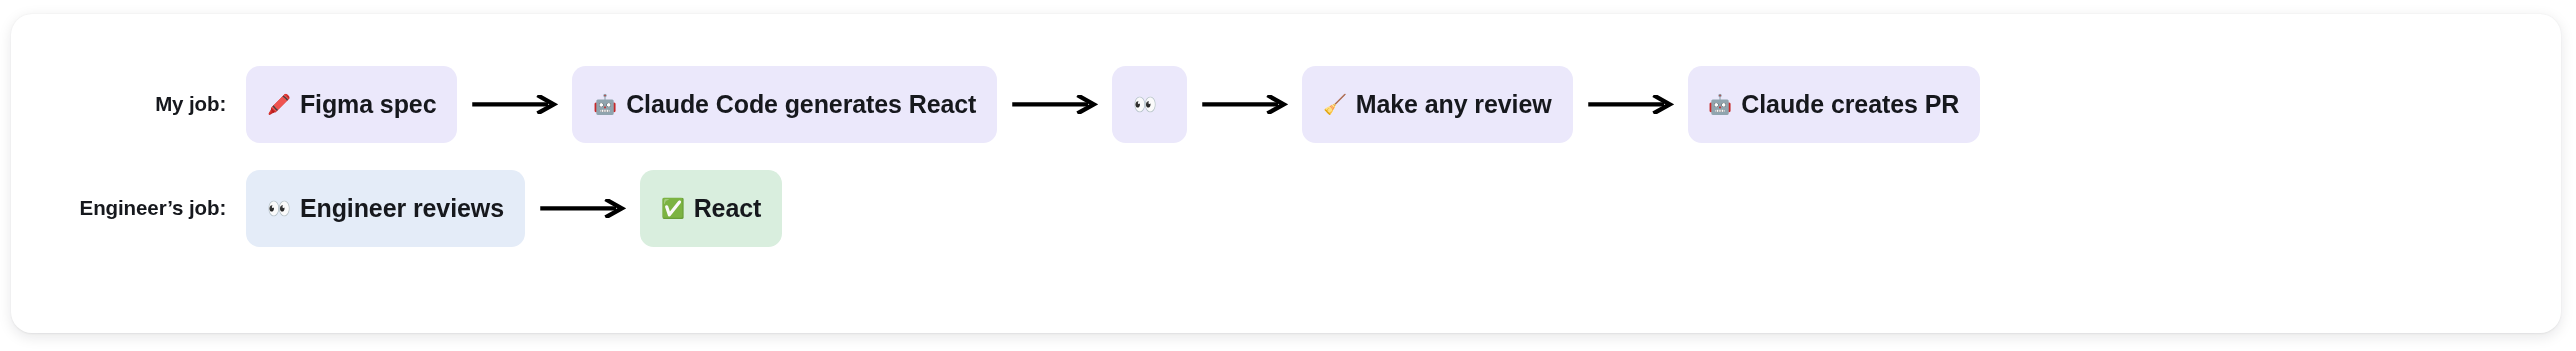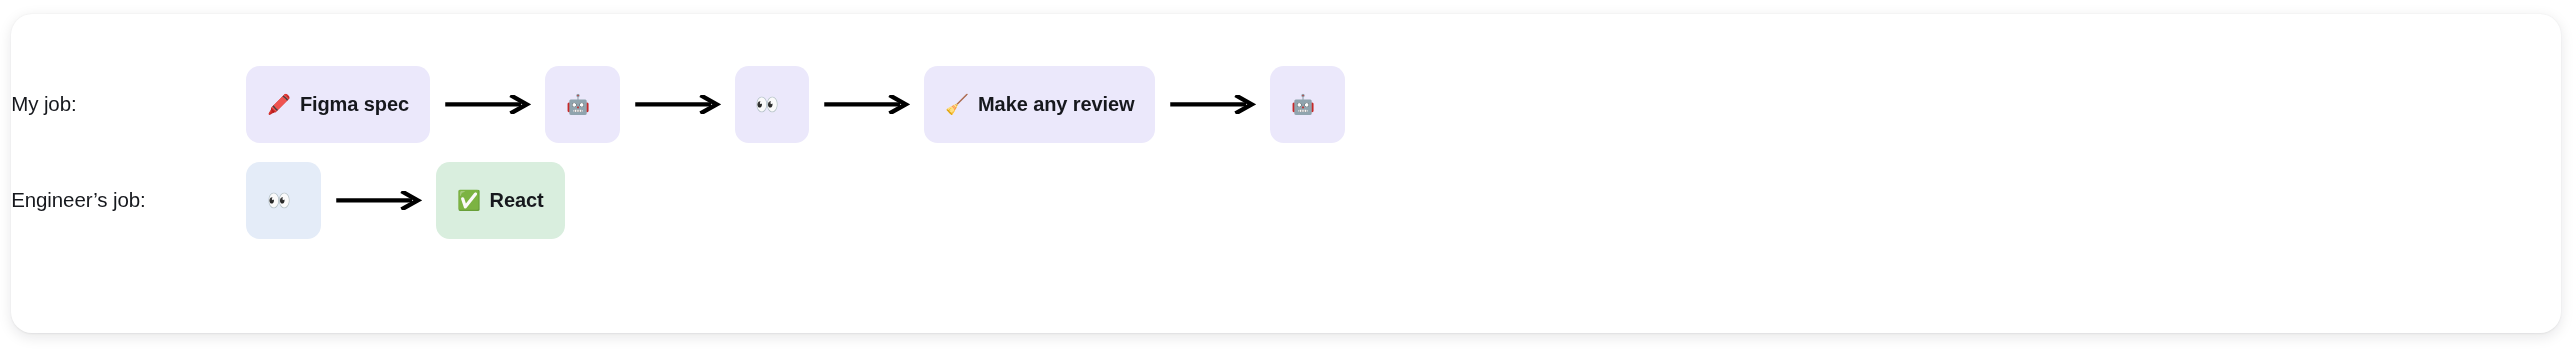--- a/index.html
+++ b/index.html
@@ -45,46 +45,48 @@
 
   .row {
     position: absolute;
     left: 0;
     display: flex;
     align-items: center;
     height: 77px;
   }
 
   .row-1 { top: 52px; }
-  .row-2 { top: 148px; }
+  .row-2 { top: 156px; }
 
   .row-label {
     width: 235px;
     flex: 0 0 235px;
+    text-align: right;
+    padding-right: 20px;
     box-sizing: border-box;
     font-size: 20.5px;
-    font-weight: normal;
+    font-weight: bold;
     color: #16181d;
     letter-spacing: -0.1px;
     white-space: nowrap;
   }
 
   .chip {
     display: flex;
     align-items: center;
     justify-content: center;
     height: 77px;
     box-sizing: border-box;
     border-radius: 13.7px;
     padding: 0 21px;
     white-space: nowrap;
   }
 
   .chip-label {
-    font-size: 20px;
+    font-size: 25px;
     font-weight: bold;
     color: #16181d;
     letter-spacing: -0.1px;
   }
 
   .chip-emoji {
     font-size: 19.3px;
     margin-right: 8.7px;
     line-height: 1;
     display: inline-block;
@@ -121,20 +123,21 @@
 
         <div class="arrow">
           <svg width="87" height="18.7" viewBox="0 0 140 30" aria-hidden="true">
             <line x1="2" y1="15" x2="124" y2="15" stroke="#000000" stroke-width="7"></line>
             <polyline points="110,2 133,15 110,28" fill="none" stroke="#000000" stroke-width="7" stroke-linecap="square" stroke-linejoin="miter"></polyline>
           </svg>
         </div>
 
         <div class="chip chip-purple">
           <span class="chip-emoji">🤖</span>
+          <span class="chip-label">Claude Code generates React</span>
         </div>
 
         <div class="arrow">
           <svg width="87" height="18.7" viewBox="0 0 140 30" aria-hidden="true">
             <line x1="2" y1="15" x2="124" y2="15" stroke="#000000" stroke-width="7"></line>
             <polyline points="110,2 133,15 110,28" fill="none" stroke="#000000" stroke-width="7" stroke-linecap="square" stroke-linejoin="miter"></polyline>
           </svg>
         </div>
 
         <div class="chip chip-purple">
@@ -155,28 +158,30 @@
 
         <div class="arrow">
           <svg width="87" height="18.7" viewBox="0 0 140 30" aria-hidden="true">
             <line x1="2" y1="15" x2="124" y2="15" stroke="#000000" stroke-width="7"></line>
             <polyline points="110,2 133,15 110,28" fill="none" stroke="#000000" stroke-width="7" stroke-linecap="square" stroke-linejoin="miter"></polyline>
           </svg>
         </div>
 
         <div class="chip chip-purple">
           <span class="chip-emoji">🤖</span>
+          <span class="chip-label">Claude creates PR</span>
         </div>
       </div>
 
       <div class="row row-2">
         <div class="row-label">Engineer’s job:</div>
 
         <div class="chip chip-blue">
           <span class="chip-emoji">👀</span>
+          <span class="chip-label">Engineer reviews</span>
         </div>
 
         <div class="arrow">
           <svg width="87" height="18.7" viewBox="0 0 140 30" aria-hidden="true">
             <line x1="2" y1="15" x2="124" y2="15" stroke="#000000" stroke-width="7"></line>
             <polyline points="110,2 133,15 110,28" fill="none" stroke="#000000" stroke-width="7" stroke-linecap="square" stroke-linejoin="miter"></polyline>
           </svg>
         </div>
 
         <div class="chip chip-green">

